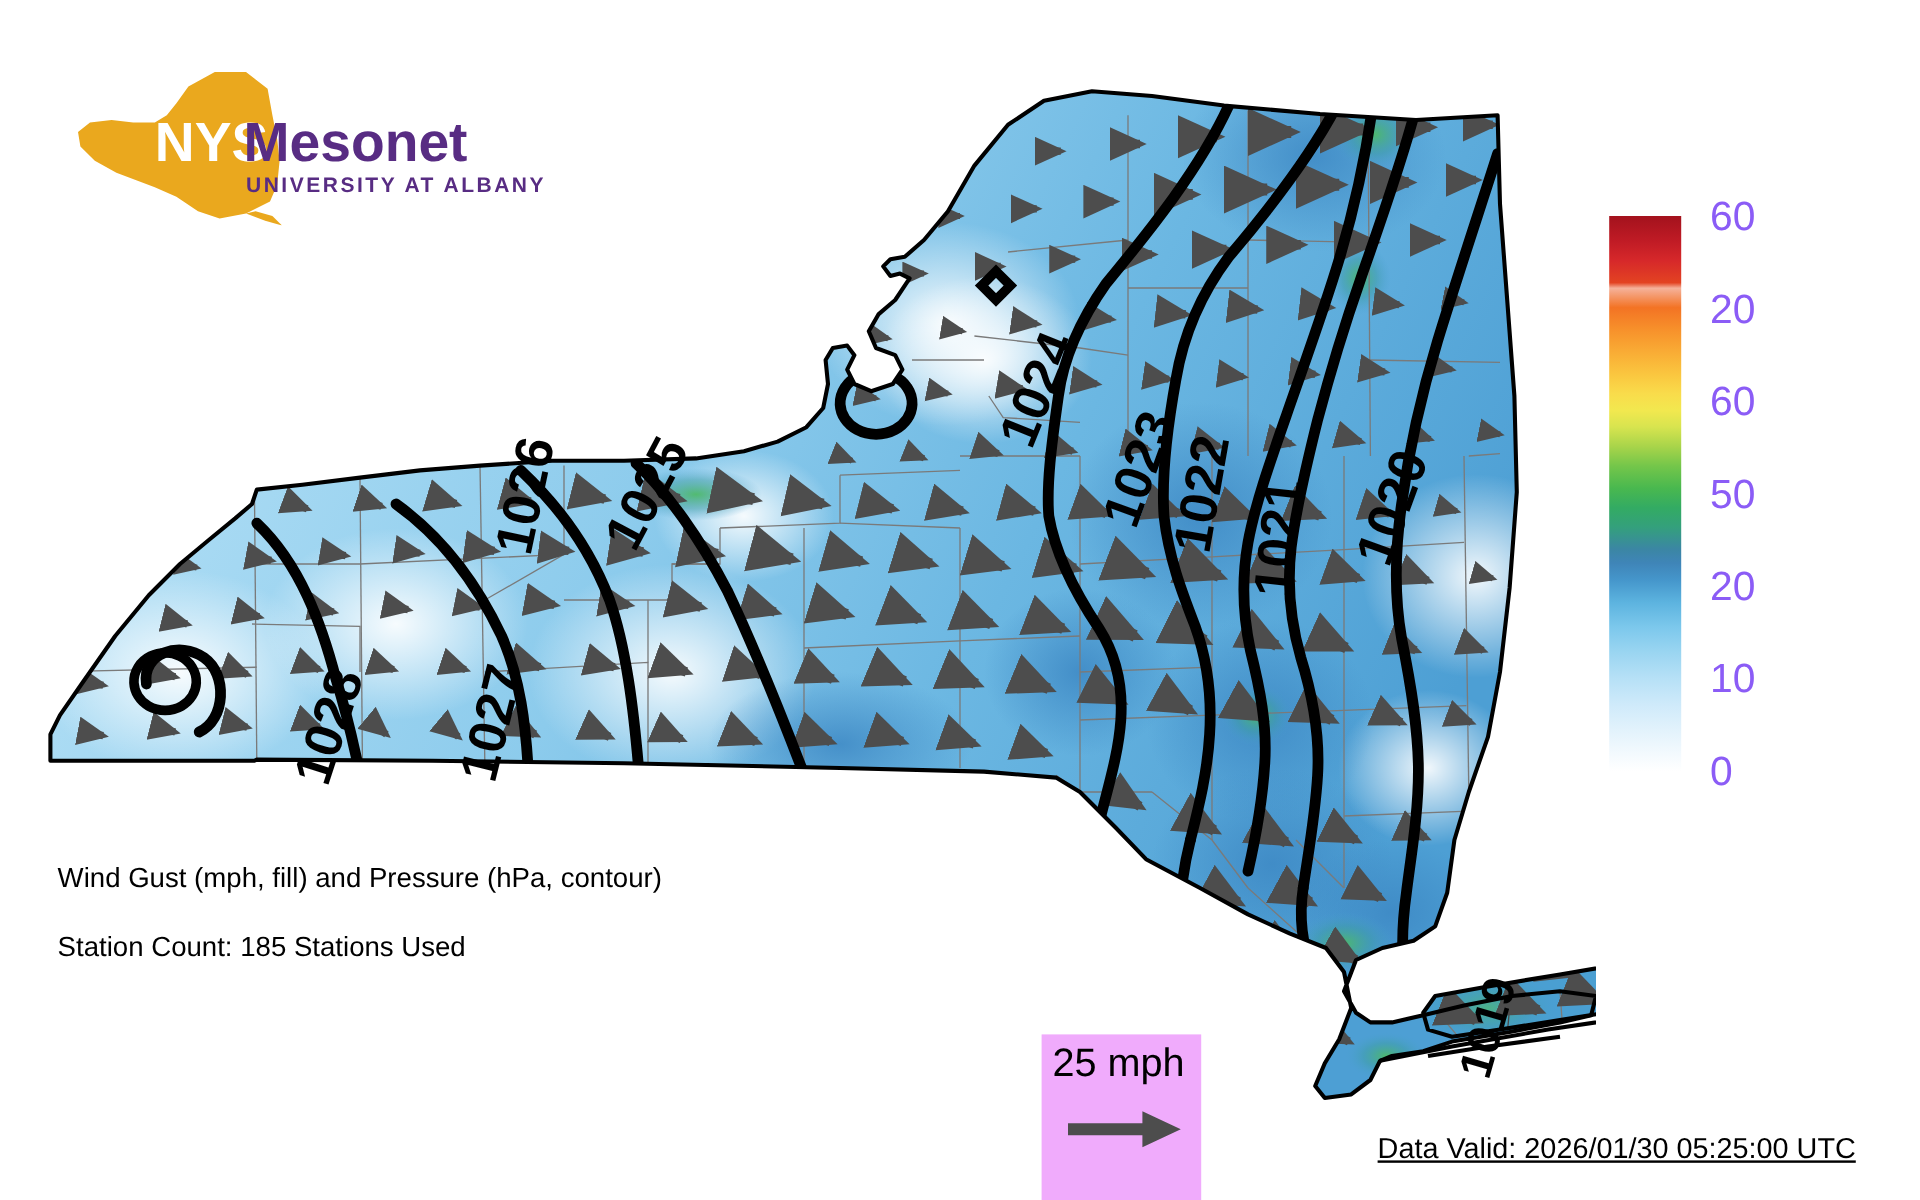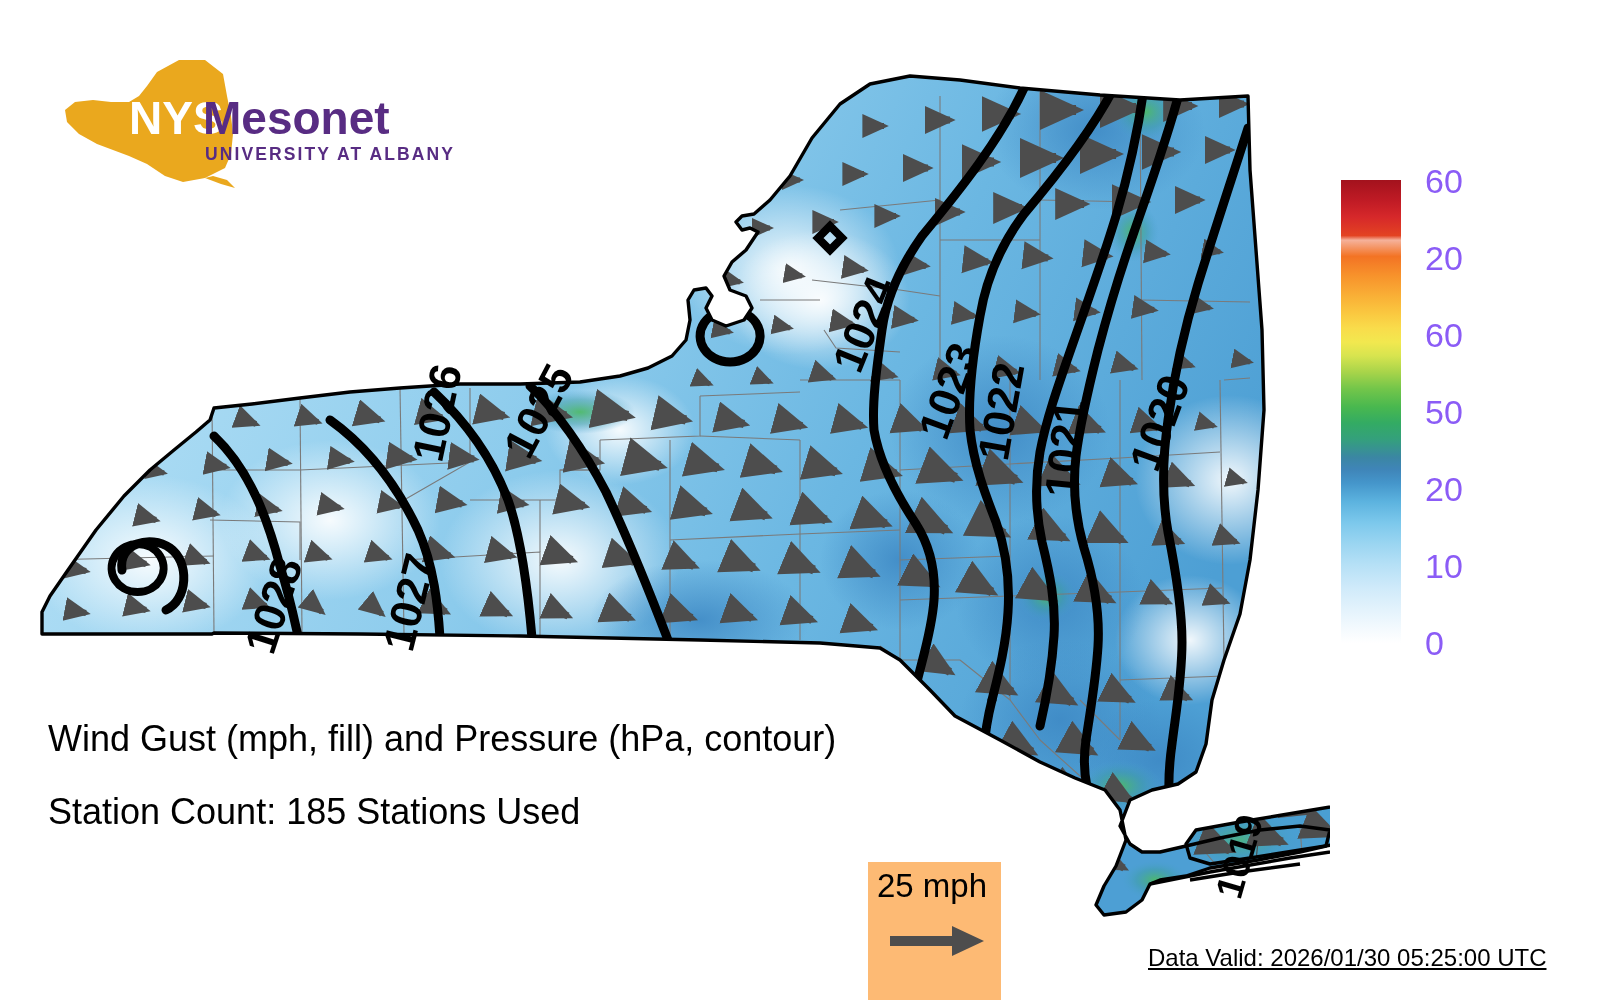--- a/index.html
+++ b/index.html
@@ -56,28 +56,28 @@
   }
   .cb-tick{
     position:absolute;left:84px;
     font-size:34px;color:#8b5cf6;line-height:1;
     font-family:"Liberation Sans", sans-serif;
   }
 
   
   #caption{position:absolute;left:48px;top:718px;width:760px;}
   .cap-line{
-    font-size:36px;color:#000;margin:0 0 31px 0;
+    font-size:23px;color:#000;margin:0 0 31px 0;
     font-family:"Liberation Sans", sans-serif;white-space:nowrap;
   }
 
   
   #vector-key{
     position:absolute;left:868px;top:862px;width:133px;height:138px;
-    background:#fdba74;
+    background:#f0abfc;
   }
   #vector-key-label{
     position:absolute;left:9px;top:7px;
     font-size:33px;color:#000;line-height:1;
     font-family:"Liberation Sans", sans-serif;white-space:nowrap;
   }
   #vector-key-arrow{position:absolute;left:22px;top:62px;}
 
   
   #data-valid{

